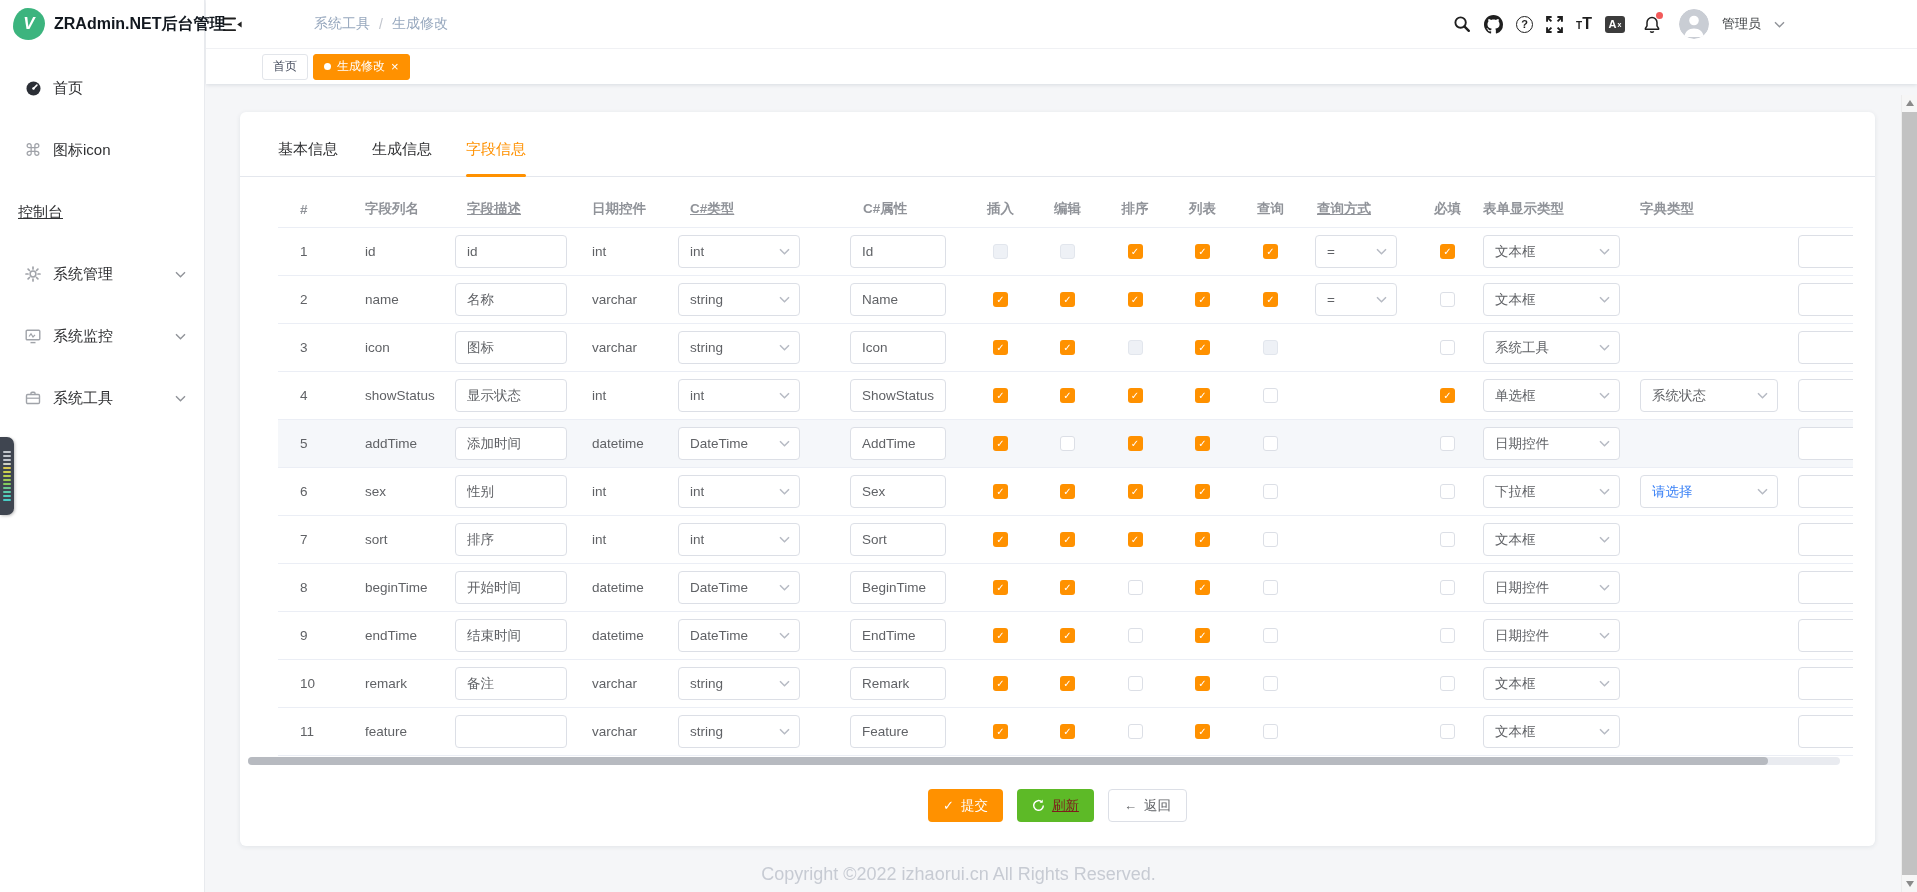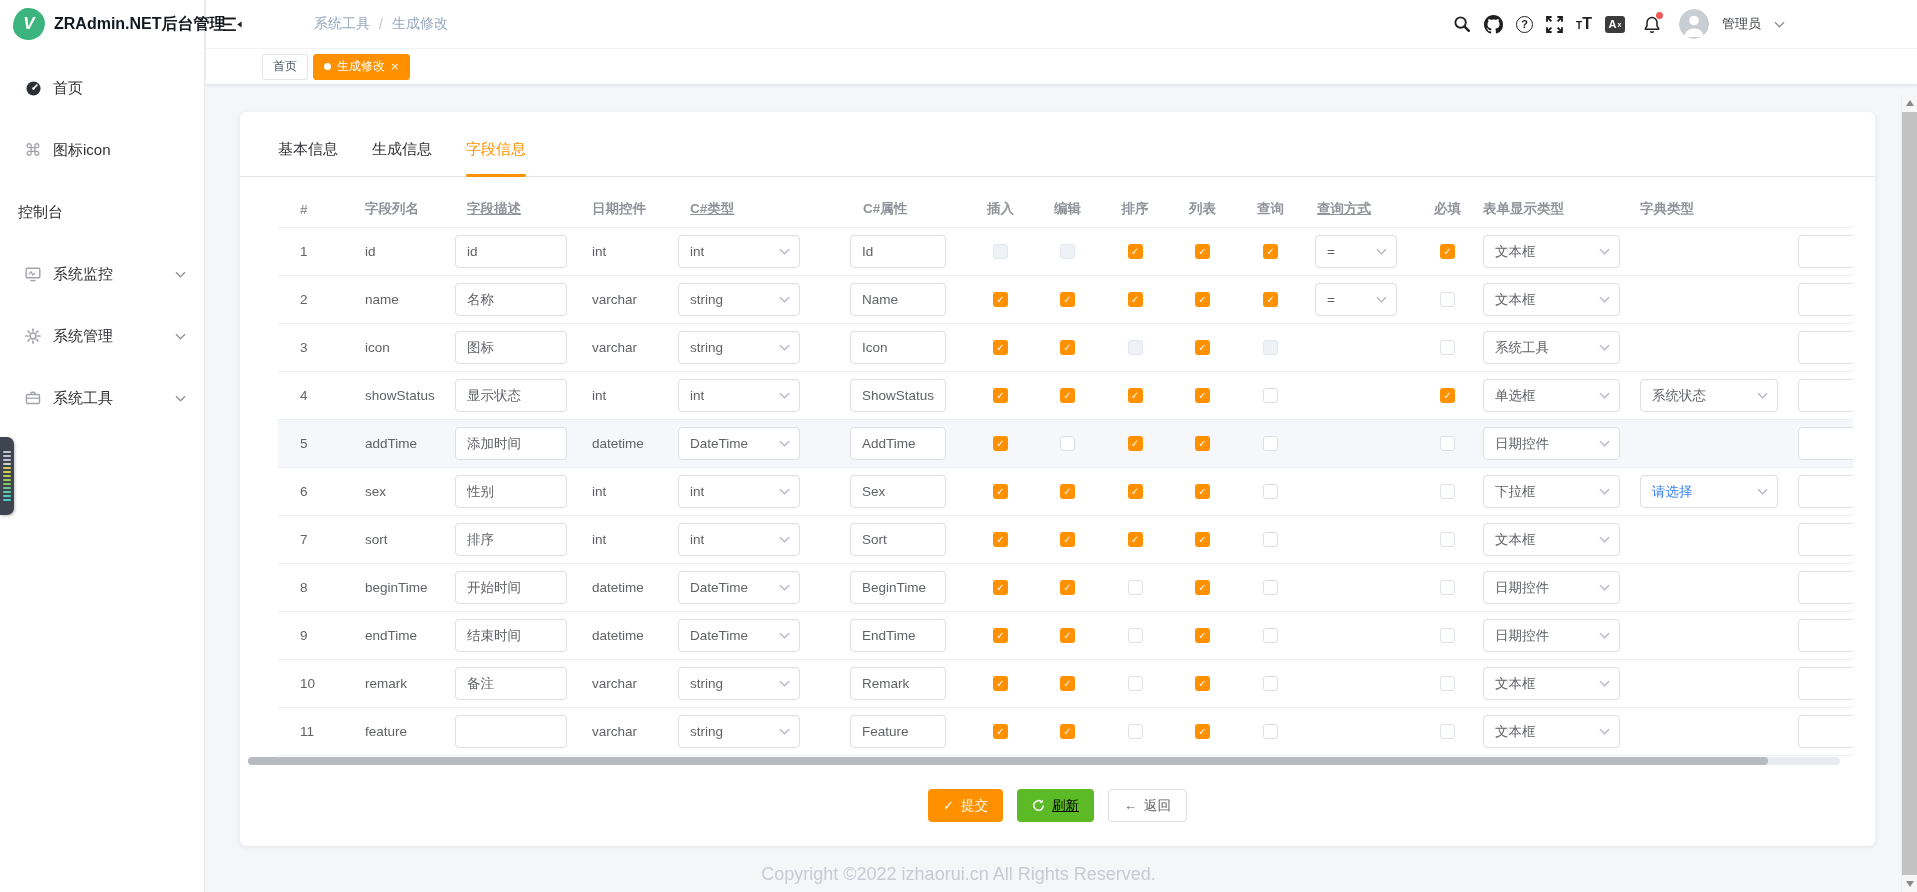--- a/index.html
+++ b/index.html
@@ -8,21 +8,21 @@
   .screen{position:relative;width:1917px;height:892px;background:#f5f6f8;overflow:hidden;}
 
   
   .sidebar{position:absolute;left:0;top:0;width:205px;height:100%;background:#fff;border-right:1px solid #e8eaee;z-index:6;}
   .logo{height:48px;display:flex;align-items:center;padding-left:13px;gap:9px;}
   .logo-blob{width:32px;height:32px;background:#3cb47e;border-radius:46% 54% 52% 48% / 58% 48% 52% 42%;display:flex;align-items:center;justify-content:center;color:#fff;font-weight:bold;font-style:italic;font-size:17px;flex:none;}
   .logo-title{font-size:16px;font-weight:bold;color:#12181f;white-space:nowrap;}
   .menu{padding-top:9px;}
   .menu-item{height:62px;display:flex;align-items:center;padding:0 18px 0 24px;font-size:15px;color:#303133;cursor:pointer;}
   .menu-item .mi-icon{width:18px;margin-right:11px;display:flex;align-items:center;justify-content:center;color:#a0a3a9;flex:none;font-style:normal;}
-  .menu-item.no-icon{padding-left:18px;}
+  .menu-item.no-icon{padding-left:18px;text-decoration:underline;}
   .menu-item .chev{margin-left:auto;display:flex;align-items:center;}
   .cmd-glyph{font-size:17px;color:#a0a3a9;line-height:1;}
   .drawer-handle{position:absolute;left:0;top:437px;width:14px;height:78px;background:#3f4550;border-radius:0 7px 7px 0;display:flex;flex-direction:column;justify-content:center;gap:2px;padding:7px 3px;box-shadow:1px 1px 3px rgba(0,0,0,.25);cursor:pointer;}
   .drawer-handle i{display:block;height:2px;border-radius:1px;}
   .dh1{background:#c2c6cc}.dh2{background:#c2c6cc}.dh3{background:#c2c6cc}.dh4{background:#cfd0c4}
   .dh5{background:#d8c84e}.dh6{background:#cdd04d}.dh7{background:#b9cf50}.dh8{background:#9ecd53}
   .dh9{background:#83cb5c}.dh10{background:#6cc98f}.dh11{background:#5bcbaa}.dh12{background:#4fccbd}.dh13{background:#49cdc6}
 
   
   .main{position:absolute;left:206px;top:0;right:0;height:100%;}
@@ -82,21 +82,21 @@
   .cb.checked::after{content:"✓";color:#fff;font-size:10px;font-weight:bold;line-height:1;}
   .cb.unchecked{background:#fff;border:1px solid #dcdfe6;}
   .cb.disabled{background:#eef1f6;border:1px solid #e2e6ed;cursor:not-allowed;}
 
   .hscroll{position:absolute;left:8px;top:645px;width:1592px;height:8px;border-radius:4px;background:#e9ebf0;}
   .hthumb{position:absolute;left:0;top:0;height:8px;width:95.5%;border-radius:4px;background:#b7bac0;cursor:pointer;}
 
   .actions{position:absolute;bottom:24px;left:0;width:100%;display:flex;justify-content:center;gap:14px;}
   .btn{height:33px;padding:0 15px;border-radius:4px;font-size:13.5px;display:flex;align-items:center;gap:7px;border:none;cursor:pointer;font-family:inherit;}
   .btn-submit{background:var(--accent);color:#fff;}
-  .btn-refresh{background:var(--green);color:#000000;text-decoration:underline;}
+  .btn-refresh{background:var(--green);color:#7f1d1d;text-decoration:underline;}
   .btn-back{background:#fff;color:#606266;border:1px solid #dcdfe6;}
   .btn .bic{font-size:13px;line-height:1;display:flex;align-items:center;}
 
   .footer{position:absolute;left:-206px;right:0;bottom:7px;text-align:center;font-size:18px;color:#c7cbd3;}
 
   
   .vscroll{position:absolute;right:0;top:95px;bottom:0;width:16px;background:#f6f6f6;border-left:1px solid #ececec;z-index:7;}
   .vthumb{position:absolute;left:0;right:0;top:17px;bottom:17px;background:#c2c2c2;cursor:pointer;}
   .tri-up,.tri-down{position:absolute;left:50%;transform:translateX(-50%);width:0;height:0;border-left:4.5px solid transparent;border-right:4.5px solid transparent;}
   .tri-up{top:5px;border-bottom:6px solid #8a8a8a;}
@@ -128,49 +128,49 @@
             <span class="cmd-glyph">⌘</span>
           </span>
         <span>图标icon</span>
       </div>
       <div class="menu-item no-icon">
         <span>控制台</span>
       </div>
       <div class="menu-item">
         <span class="mi-icon">
           <svg width="16" height="16" viewBox="0 0 16 16">
-              <rect x="1.2" y="2.2" width="13.6" height="9.6" rx="1" fill="none" stroke="#a0a3a9" stroke-width="1.4"></rect>
-              <path d="M4 8.5l2-2.7 2 3.2 2-2.2" fill="none" stroke="#a0a3a9" stroke-width="1.2"></path>
-              <path d="M5.5 14.6h5" stroke="#a0a3a9" stroke-width="1.4"></path>
-            </svg>
-        </span>
-        <span>系统监控</span>
-        <span class="chev">
-            <svg width="11" height="7" viewBox="0 0 11 7">
-              <path d="M1 1.2l4.5 4.5L10 1.2" fill="none" stroke="#909399" stroke-width="1.4"></path>
-            </svg>
-          </span>
-      </div>
-      <div class="menu-item">
-        <span class="mi-icon">
-          <svg width="16" height="16" viewBox="0 0 16 16">
               <circle cx="8" cy="8" r="2.9" fill="none" stroke="#a0a3a9" stroke-width="1.5"></circle>
               <g stroke="#a0a3a9" stroke-width="1.7" stroke-linecap="round">
                 <line x1="8" y1="1" x2="8" y2="3"></line>
                 <line x1="8" y1="13" x2="8" y2="15"></line>
                 <line x1="1" y1="8" x2="3" y2="8"></line>
                 <line x1="13" y1="8" x2="15" y2="8"></line>
                 <line x1="3.1" y1="3.1" x2="4.5" y2="4.5"></line>
                 <line x1="11.5" y1="11.5" x2="12.9" y2="12.9"></line>
                 <line x1="3.1" y1="12.9" x2="4.5" y2="11.5"></line>
                 <line x1="11.5" y1="4.5" x2="12.9" y2="3.1"></line>
               </g>
             </svg>
         </span>
         <span>系统管理</span>
+        <span class="chev">
+            <svg width="11" height="7" viewBox="0 0 11 7">
+              <path d="M1 1.2l4.5 4.5L10 1.2" fill="none" stroke="#909399" stroke-width="1.4"></path>
+            </svg>
+          </span>
+      </div>
+      <div class="menu-item">
+        <span class="mi-icon">
+          <svg width="16" height="16" viewBox="0 0 16 16">
+              <rect x="1.2" y="2.2" width="13.6" height="9.6" rx="1" fill="none" stroke="#a0a3a9" stroke-width="1.4"></rect>
+              <path d="M4 8.5l2-2.7 2 3.2 2-2.2" fill="none" stroke="#a0a3a9" stroke-width="1.2"></path>
+              <path d="M5.5 14.6h5" stroke="#a0a3a9" stroke-width="1.4"></path>
+            </svg>
+        </span>
+        <span>系统监控</span>
         <span class="chev">
             <svg width="11" height="7" viewBox="0 0 11 7">
               <path d="M1 1.2l4.5 4.5L10 1.2" fill="none" stroke="#909399" stroke-width="1.4"></path>
             </svg>
           </span>
       </div>
       <div class="menu-item">
         <span class="mi-icon">
           <svg width="16" height="16" viewBox="0 0 16 16">
               <rect x="1.5" y="4.5" width="13" height="9" rx="1.2" fill="none" stroke="#a0a3a9" stroke-width="1.4"></rect>

